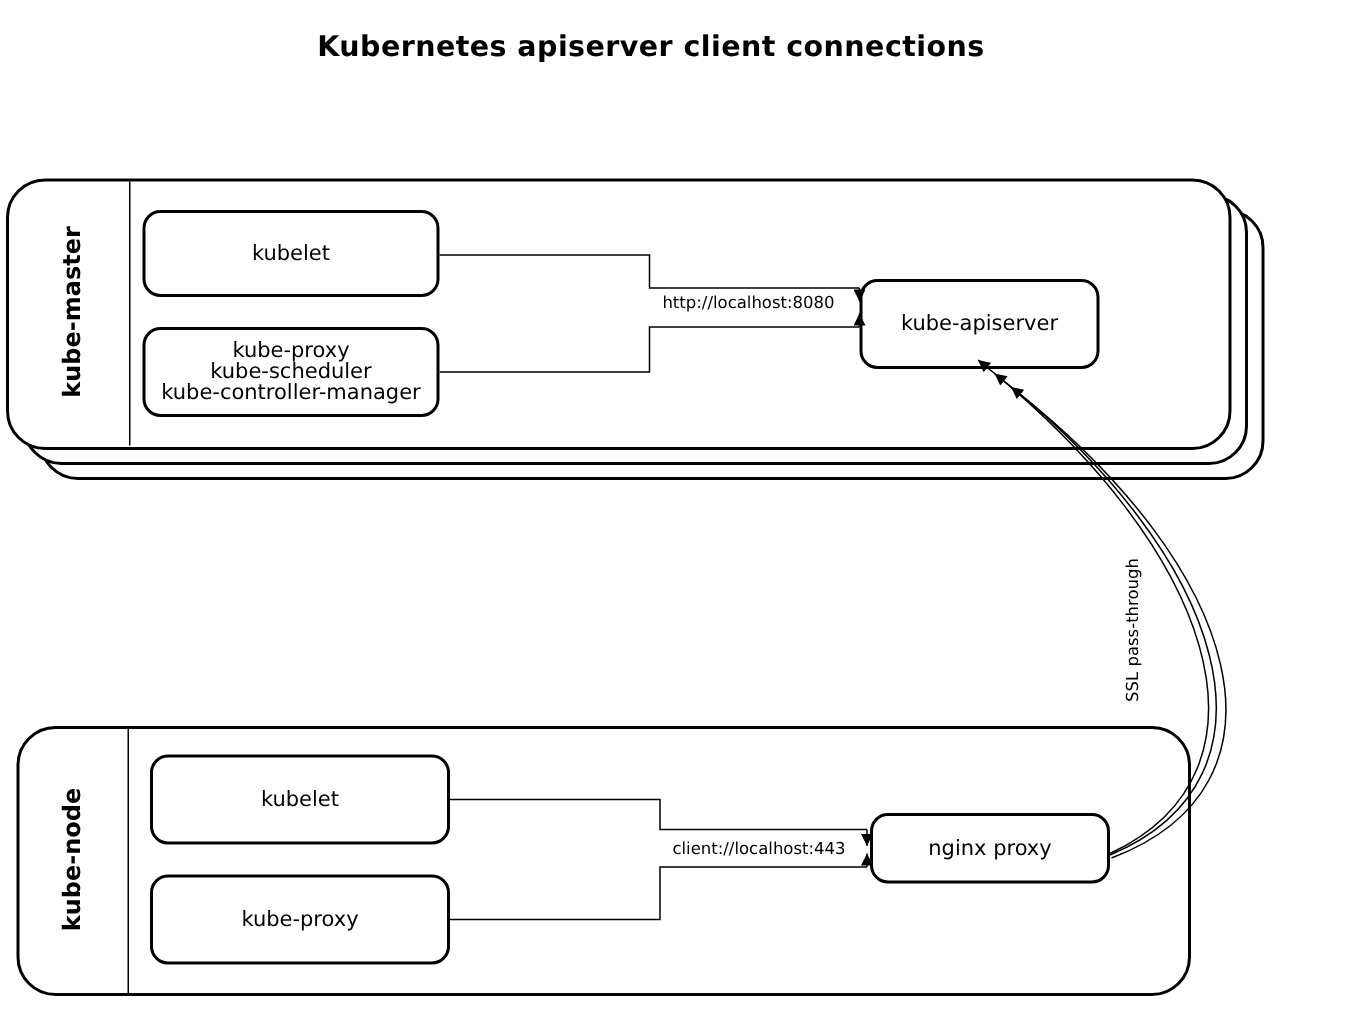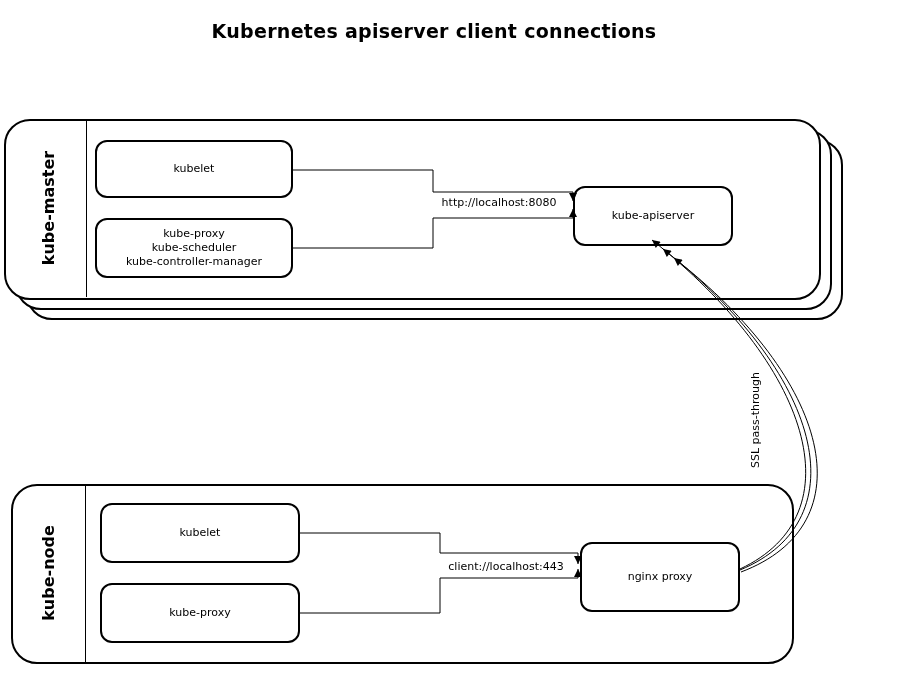--- a/index.html
+++ b/index.html
@@ -23,21 +23,21 @@
   }
   .divider { position:absolute; width:0px; border-left:1.5px solid #000; }
   .grouplabel {
     position:absolute; font-size:16px; font-weight:bold; white-space:nowrap;
     transform:translate(-50%,-50%) rotate(-90deg);
   }
   .nodebox {
     position:absolute; box-sizing:border-box; background:#ffffff;
     border:2px solid #000; border-radius:12px;
     display:flex; align-items:center; justify-content:center;
-    font-size:11px; text-align:center; line-height:14px;
+    font-size:14px; text-align:center; line-height:14px;
   }
   .edgelabel {
     position:absolute; font-size:11px; white-space:nowrap;
     transform:translate(-50%,-50%);
   }
   .ssllabel {
     position:absolute; font-size:11px; white-space:nowrap;
     transform:translate(-50%,-50%) rotate(-90deg);
   }
   svg.wires { position:absolute; left:0; top:0; pointer-events:none; z-index:50; }
@@ -72,21 +72,21 @@
   <div class="groupbox z2" style="left:11px; top:484px; width:783px; height:180px;"></div>
   <div class="divider z3" style="left:85px; top:486px; height:176px;"></div>
   <div class="grouplabel z3" style="left:48px; top:573px;">kube-node</div>
 
   <div class="nodebox z3" style="left:100px; top:503px; width:200px; height:60px;">
     <span>kubelet</span>
   </div>
   <div class="nodebox z3" style="left:100px; top:583px; width:200px; height:60px;">
     <span>kube-proxy</span>
   </div>
-  <div class="nodebox z3" style="left:580px; top:542px; width:160px; height:70px;">
+  <div class="nodebox z3" style="left:580px; top:542px; width:160px; height:47px;">
     <span>nginx proxy</span>
   </div>
 
   <svg class="wires" width="914" height="674" viewBox="0 0 914 674">
     <defs>
       <marker id="arr" viewBox="0 0 10 10" refX="10" refY="5" markerWidth="10" markerHeight="8" orient="auto">
         <path d="M0,0 L10,5 L0,10 z" fill="#000"></path>
       </marker>
     </defs>
 

